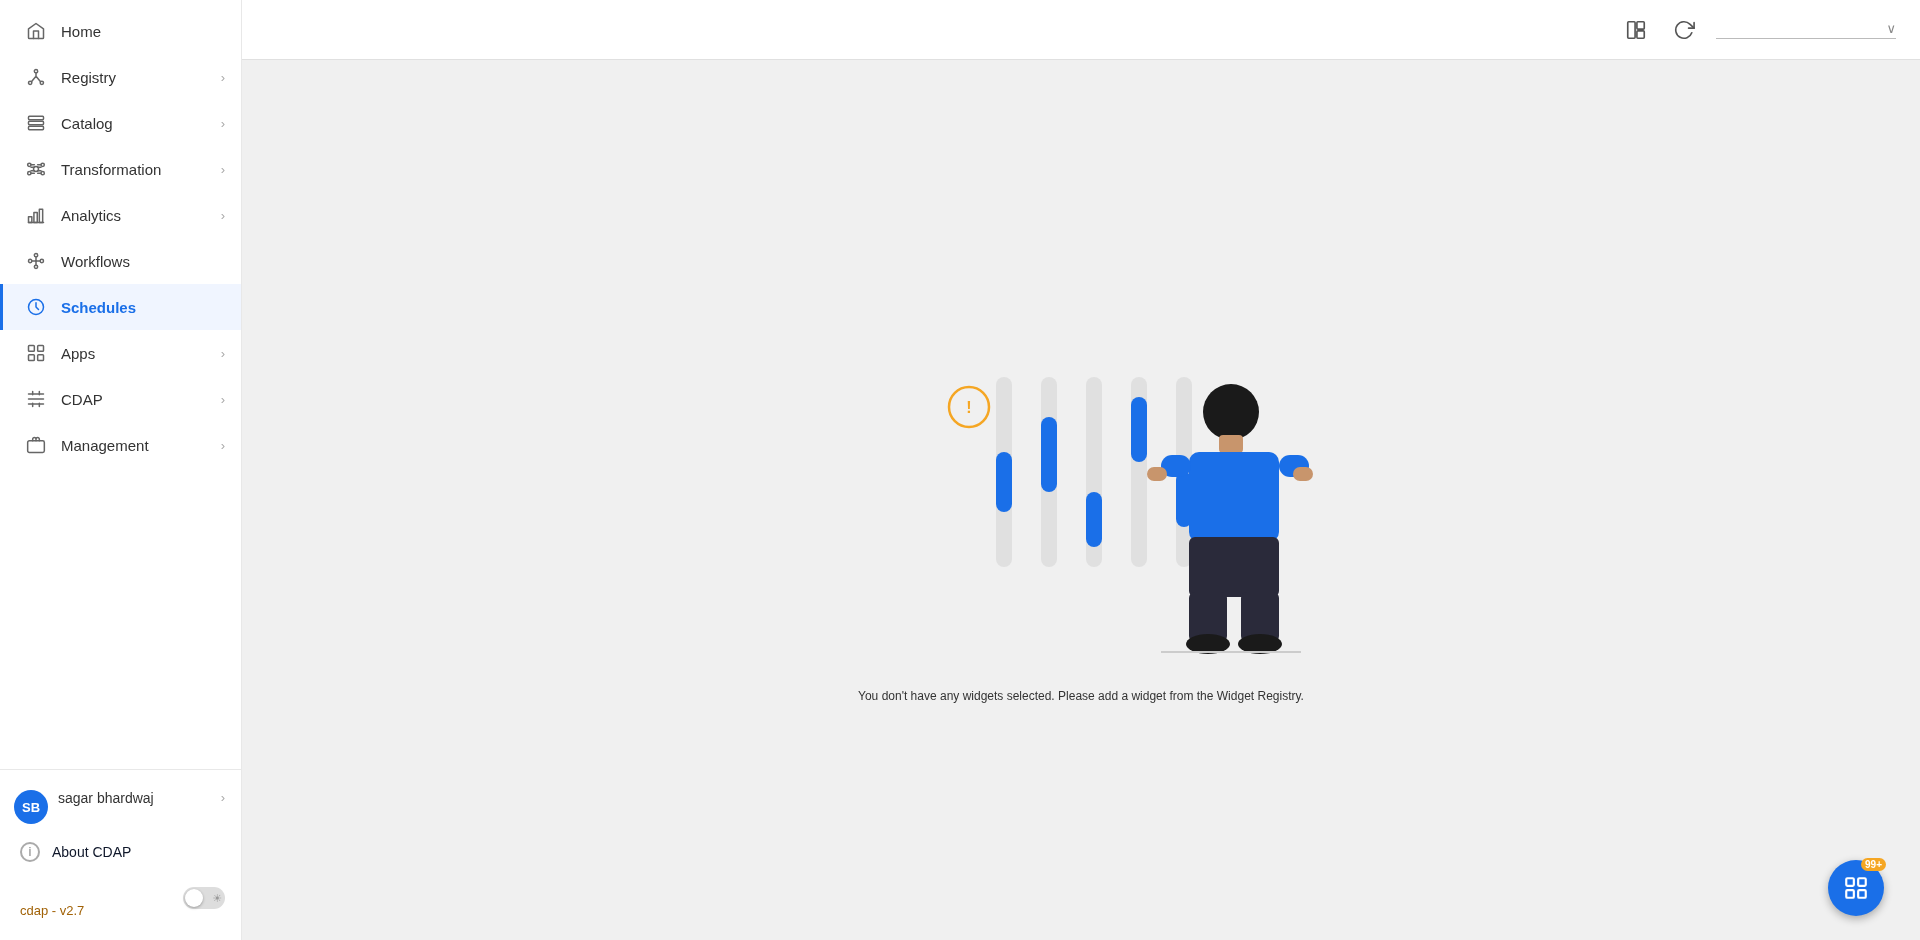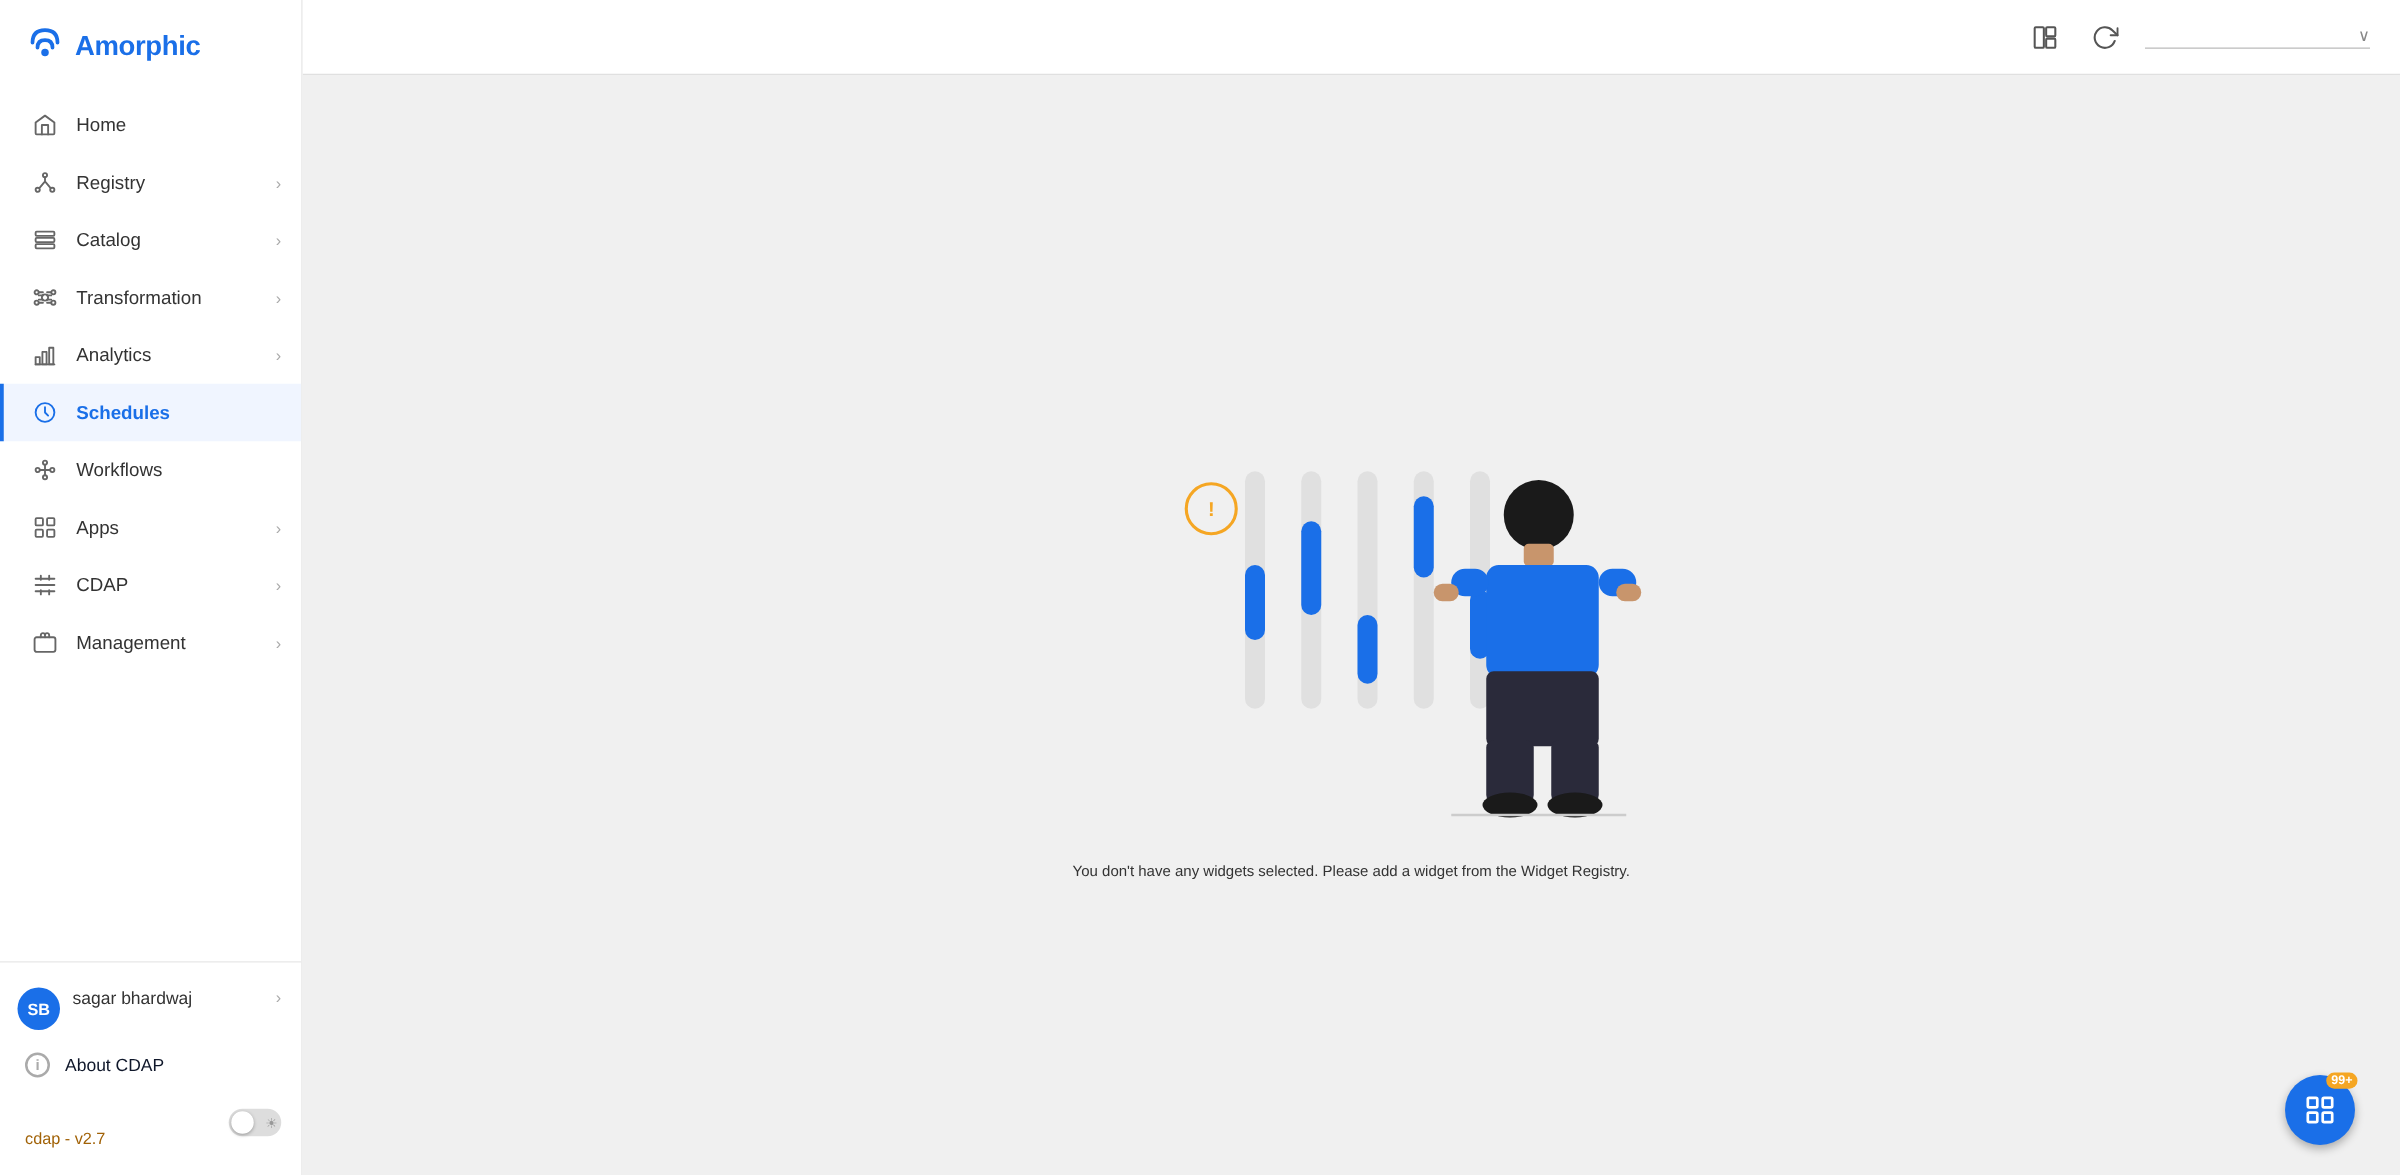--- a/index.html
+++ b/index.html
@@ -299,30 +299,20 @@
       padding: 1px 4px;
       min-width: 20px;
       text-align: center;
     }
   </style>
 </head>
 <body>
 
 <div class="sidebar">
 
-  <div class="sidebar-logo">
-    <span class="logo-icon">
-      <svg width="32" height="32" viewBox="0 0 32 32" fill="none" xmlns="http://www.w3.org/2000/svg">
-        <path d="M6 16 Q6 6 16 6 Q26 6 26 16" stroke="#1a6fe8" stroke-width="3" fill="none" stroke-linecap="round"></path>
-        <path d="M10 20 Q10 14 16 14 Q22 14 22 20" stroke="#1a6fe8" stroke-width="3" fill="none" stroke-linecap="round"></path>
-        <circle cx="16" cy="24" r="3" fill="#1a6fe8"></circle>
-      </svg>
-    </span>
-    <span class="logo-text">Amorphic</span>
-  </div>
 
   <nav class="sidebar-nav">
 
     <div class="nav-item">
       <span class="nav-icon-wrap">
         <svg viewBox="0 0 24 24" fill="none" stroke="currentColor" stroke-width="1.8" stroke-linecap="round" stroke-linejoin="round">
           <path d="M3 9.5L12 3l9 6.5V20a1 1 0 01-1 1H4a1 1 0 01-1-1V9.5z"></path>
           <path d="M9 21V12h6v9"></path>
         </svg>
       </span>
@@ -375,41 +365,41 @@
           <rect x="3" y="14" width="4" height="7"></rect>
           <rect x="9.5" y="9" width="4" height="12"></rect>
           <rect x="16" y="5" width="4" height="16"></rect>
           <line x1="3" y1="21" x2="21" y2="21"></line>
         </svg>
       </span>
       <span class="nav-label">Analytics</span>
       <span class="nav-arrow">›</span>
     </div>
 
-    <div class="nav-item active">
-      <span class="nav-icon-wrap">
-        <svg viewBox="0 0 24 24" fill="none" stroke="currentColor" stroke-width="1.8" stroke-linecap="round" stroke-linejoin="round">
-          <circle cx="12" cy="12" r="9"></circle>
-          <polyline points="12 7 12 12 15 15"></polyline>
-        </svg>
-      </span>
-      <span class="nav-label">Schedules</span>
-    </div>
-
     <div class="nav-item">
       <span class="nav-icon-wrap">
         <svg viewBox="0 0 24 24" fill="none" stroke="currentColor" stroke-width="1.8" stroke-linecap="round" stroke-linejoin="round">
           <circle cx="5" cy="12" r="2"></circle>
           <circle cx="12" cy="5" r="2"></circle>
           <circle cx="19" cy="12" r="2"></circle>
           <circle cx="12" cy="19" r="2"></circle>
           <path d="M7 12h4M13 12h4M12 7v4M12 13v4"></path>
         </svg>
       </span>
       <span class="nav-label">Workflows</span>
+    </div>
+
+    <div class="nav-item active">
+      <span class="nav-icon-wrap">
+        <svg viewBox="0 0 24 24" fill="none" stroke="currentColor" stroke-width="1.8" stroke-linecap="round" stroke-linejoin="round">
+          <circle cx="12" cy="12" r="9"></circle>
+          <polyline points="12 7 12 12 15 15"></polyline>
+        </svg>
+      </span>
+      <span class="nav-label">Schedules</span>
     </div>
 
     <div class="nav-item">
       <span class="nav-icon-wrap">
         <svg viewBox="0 0 24 24" fill="none" stroke="currentColor" stroke-width="1.8" stroke-linecap="round" stroke-linejoin="round">
           <rect x="3" y="3" width="7" height="7" rx="1"></rect>
           <rect x="14" y="3" width="7" height="7" rx="1"></rect>
           <rect x="3" y="14" width="7" height="7" rx="1"></rect>
           <rect x="14" y="14" width="7" height="7" rx="1"></rect>
         </svg>

